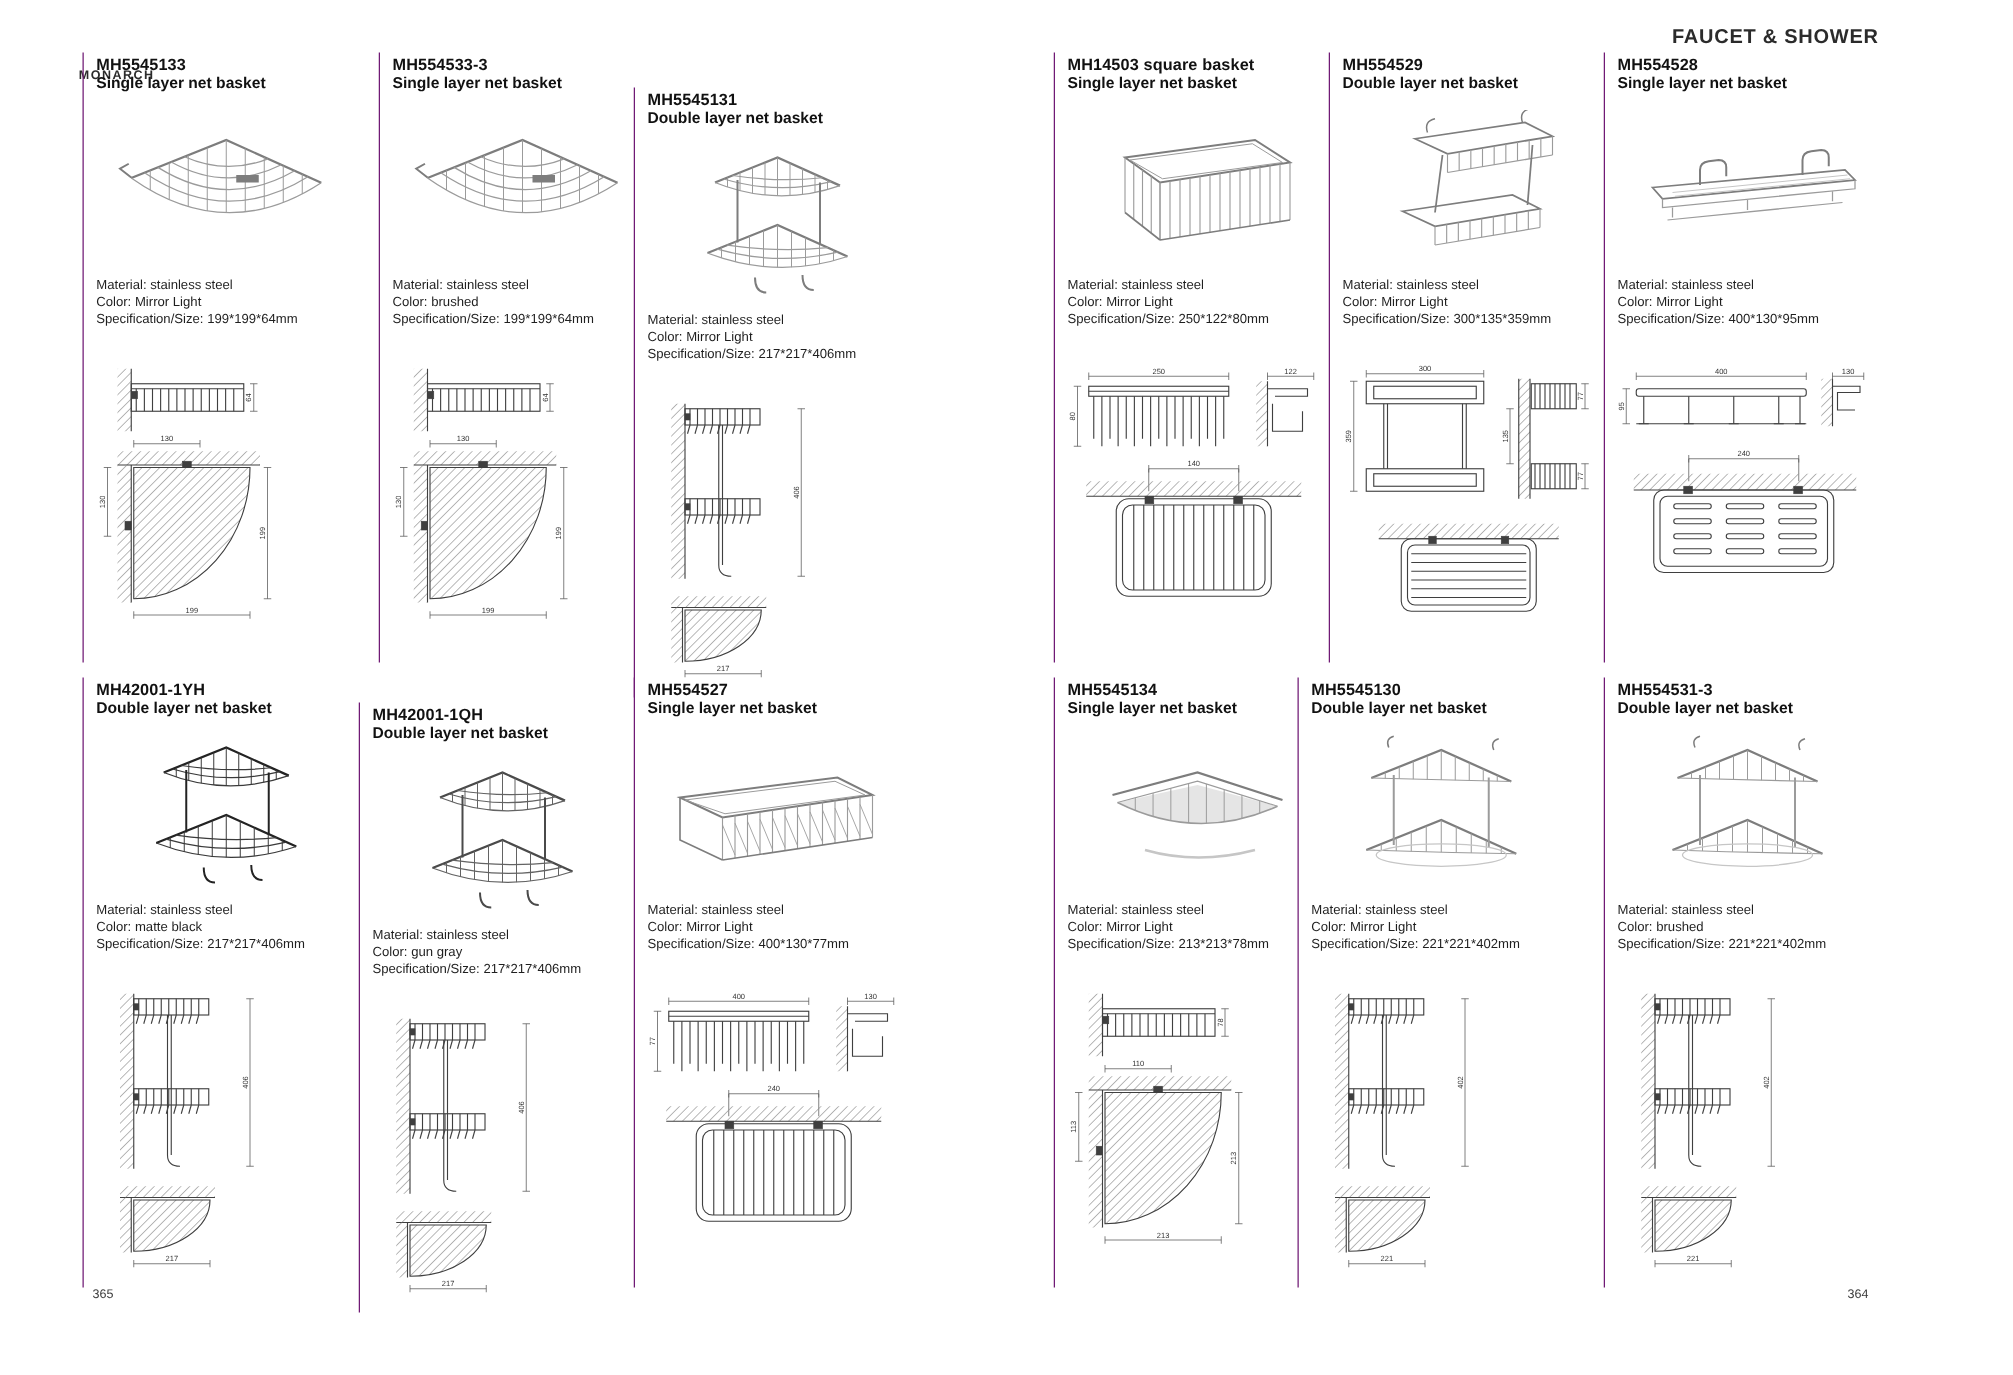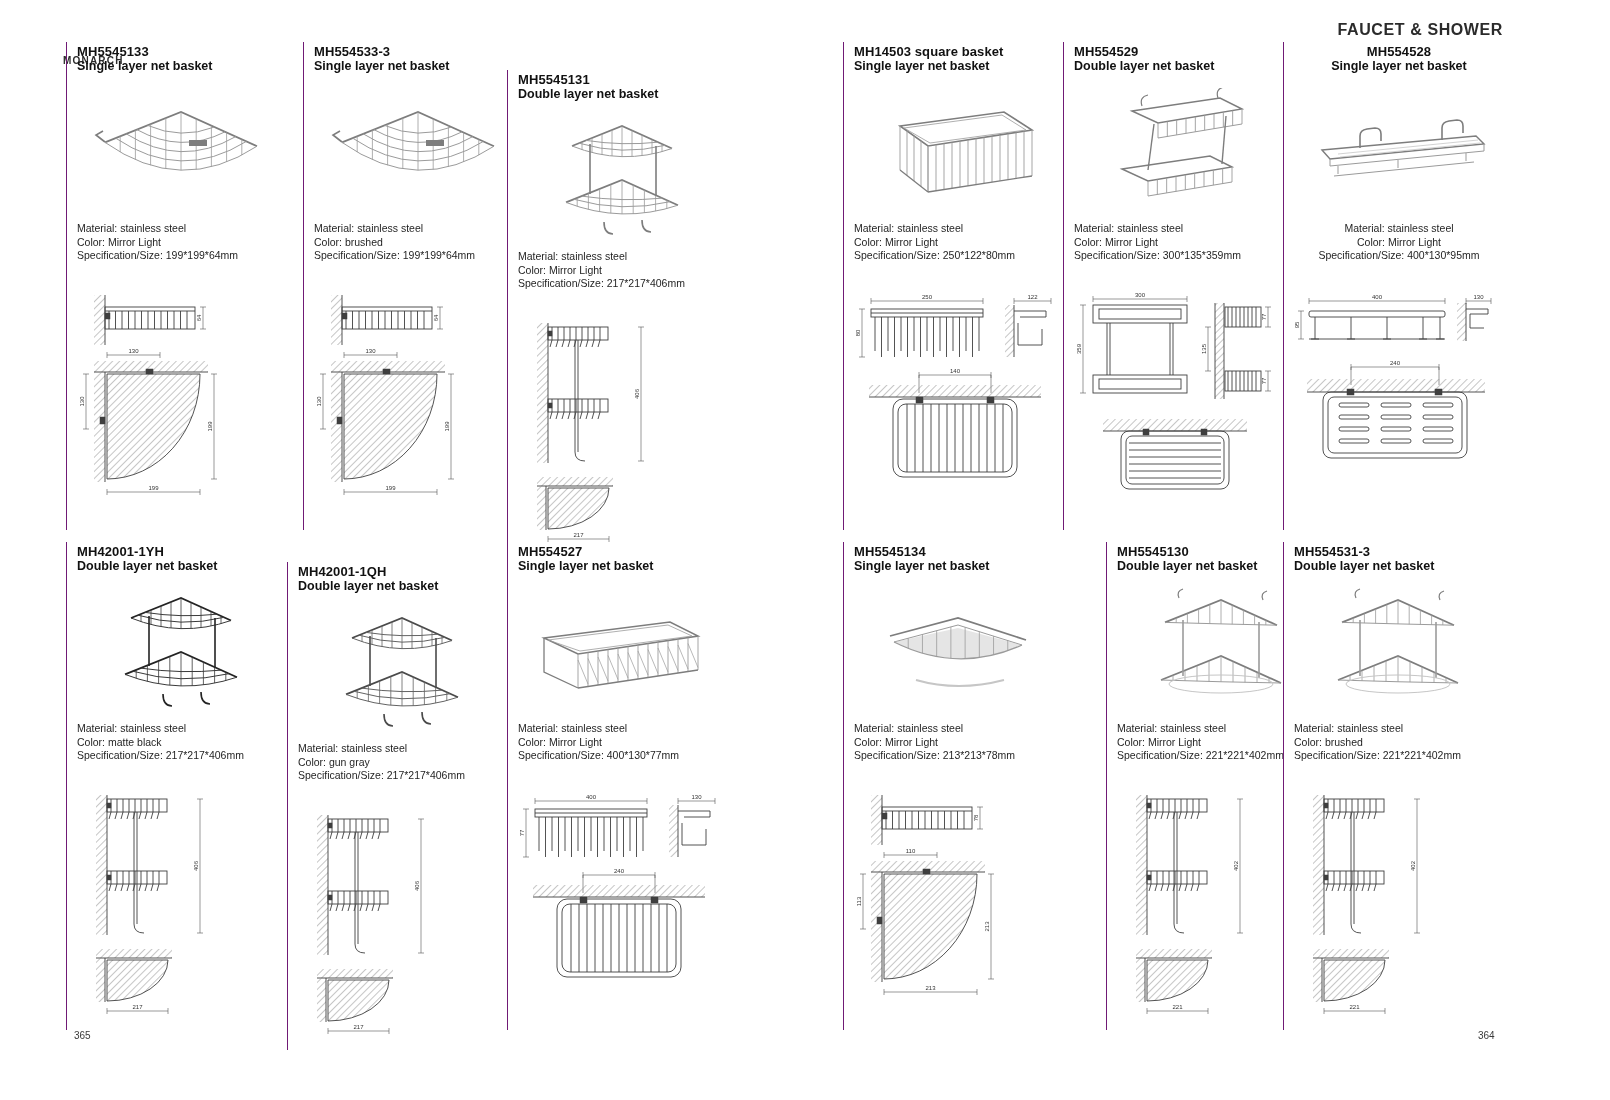--- a/index.html
+++ b/index.html
@@ -513,21 +513,21 @@
             <line class="k" x1="54" y1="168" x2="146" y2="168"></line>
             <line class="k" x1="54" y1="175" x2="146" y2="175"></line>
             <line class="k" x1="54" y1="182" x2="146" y2="182"></line>
             <line class="k" x1="54" y1="189" x2="146" y2="189"></line>
             <rect class="kb" x="68" y="140" width="6" height="6"></rect>
             <rect class="kb" x="126" y="140" width="6" height="6"></rect>
           </svg>
         </div>
   </div>
 
-  <div class="cell" style="left: 1283px; top: 42px; text-align: center;">
+  <div class="cell" style="left: 1283px; top: 42px;">
     <div class="code">MH554528</div>
     <div class="pname">Single layer net basket</div>
     <div class="photo">
           <svg width="200" height="124" viewBox="0 0 200 124">
             <path d="M28,62 L182,48 L190,56 L36,71 Z" stroke="#7d7d7d" stroke-width="1.4" fill="none"></path>
             <path d="M36,71 L36,78 L190,63 L190,56" stroke="#9b9b9b" stroke-width="1" fill="none"></path>
             <path d="M44,66 L184,52 M46,69 L186,55" stroke="#c6c6c6" stroke-width=".8" fill="none"></path>
             <path d="M66,60 v-12 q0,-6 7,-7 l8,-1 q6,0 6,6 v7 M148,52 v-12 q0,-6 7,-7 l8,-1 q6,0 6,6 v7" stroke="#7d7d7d" stroke-width="1.6" fill="none"></path>
             <path d="M44,78 v8 M104,72 v8 M172,65 v8 M40,88 L180,74" stroke="#9b9b9b" stroke-width="1" fill="none"></path>
           </svg>
@@ -989,21 +989,21 @@
             <line class="dl" x1="133" y1="190" x2="139" y2="190"></line>
             <text class="dt" x="134" y="137.5" text-anchor="middle" transform="rotate(-90 134 137.5)">213</text>
             <line class="dl" x1="29" y1="203" x2="122" y2="203"></line>
             <line class="dl" x1="29" y1="200" x2="29" y2="206"></line>
             <line class="dl" x1="122" y1="200" x2="122" y2="206"></line>
             <text class="dt" x="75.5" y="201" text-anchor="middle">213</text>
           </svg>
         </div>
   </div>
 
-  <div class="cell" style="left: 1106px; top: 542px;">
+  <div class="cell" style="left: 1038px; top: 542px;">
     <div class="code">MH5545130</div>
     <div class="pname">Double layer net basket</div>
     <div class="photo">
           <svg width="200" height="124" viewBox="0 0 200 124">
             <path d="M48,34.400000000000006 L104,12 L160,37.2" stroke="#7d7d7d" stroke-width="1.8" fill="none"></path>
             <path d="M48,34.400000000000006 Q104,36 160,37.2" stroke="#9b9b9b" stroke-width="1" fill="none"></path>
             <line x1="48" y1="34.400000000000006" x2="48" y2="34.400000000000006" stroke="#9b9b9b" stroke-width=".8"></line>
             <line x1="59.2" y1="29.920000000000005" x2="59.20000000000001" y2="34.71600000000001" stroke="#9b9b9b" stroke-width=".8"></line>
             <line x1="70.4" y1="25.440000000000005" x2="70.40000000000002" y2="35.024000000000015" stroke="#9b9b9b" stroke-width=".8"></line>
             <line x1="81.6" y1="20.96" x2="81.6" y2="35.324" stroke="#9b9b9b" stroke-width=".8"></line>

